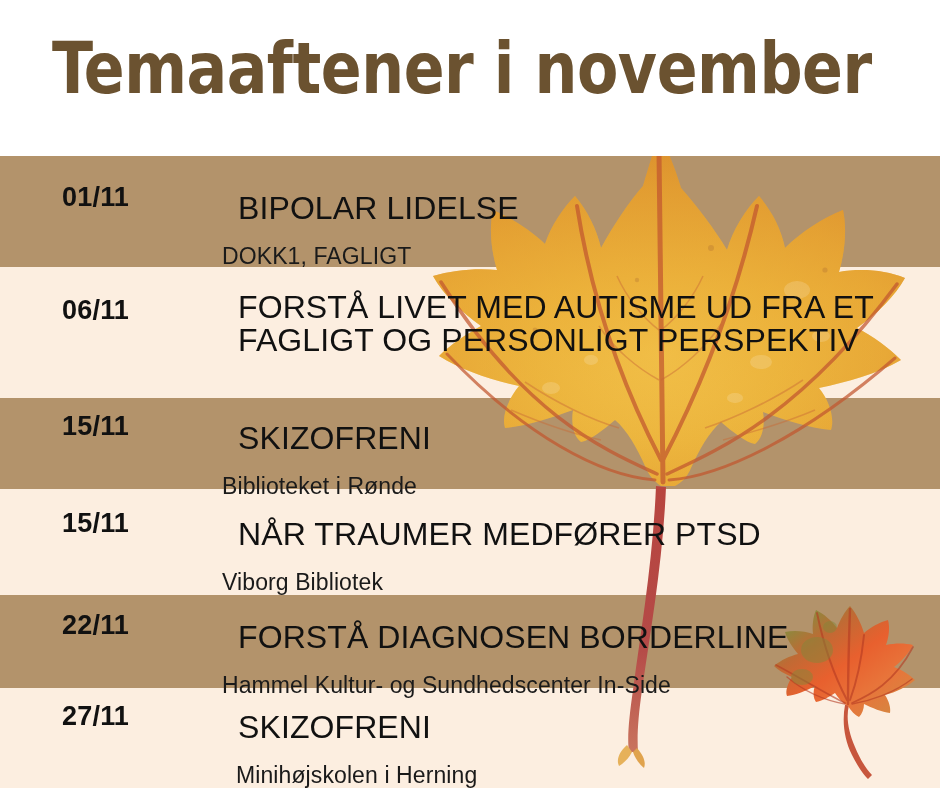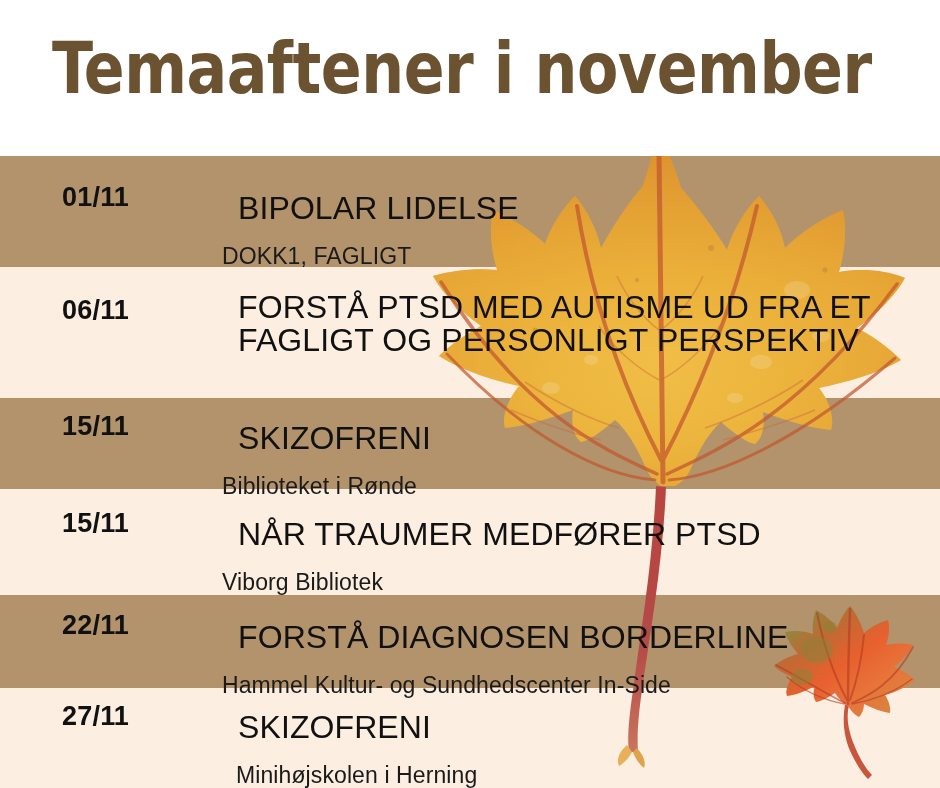--- a/index.html
+++ b/index.html
@@ -335,21 +335,21 @@
       <div class="date">01/11</div>
       <div class="info">
         <div class="ev-title">BIPOLAR LIDELSE</div>
         <div class="ev-place">DOKK1, FAGLIGT</div>
       </div>
     </div>
 
     <div class="rowtext" id="rt1">
       <div class="date">06/11</div>
       <div class="info">
-        <div class="ev-title wrap">FORSTÅ PTSD MED AUTISME UD FRA ET FAGLIGT OG PERSONLIGT PERSPEKTIV</div>
+        <div class="ev-title wrap">FORSTÅ LIVET MED AUTISME UD FRA ET FAGLIGT OG PERSONLIGT PERSPEKTIV</div>
       </div>
     </div>
 
     <div class="rowtext" id="rt2">
       <div class="date">15/11</div>
       <div class="info">
         <div class="ev-title">SKIZOFRENI</div>
         <div class="ev-place">Biblioteket i Rønde</div>
       </div>
     </div>

